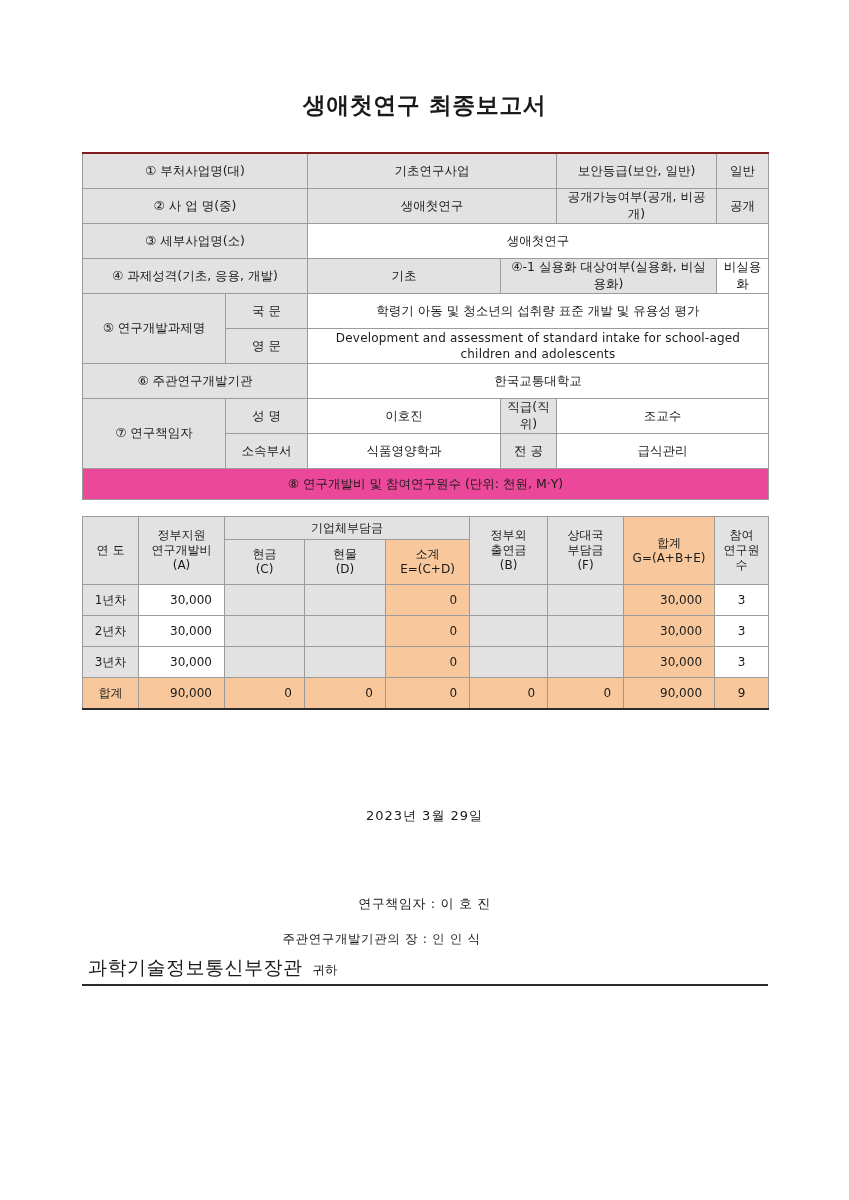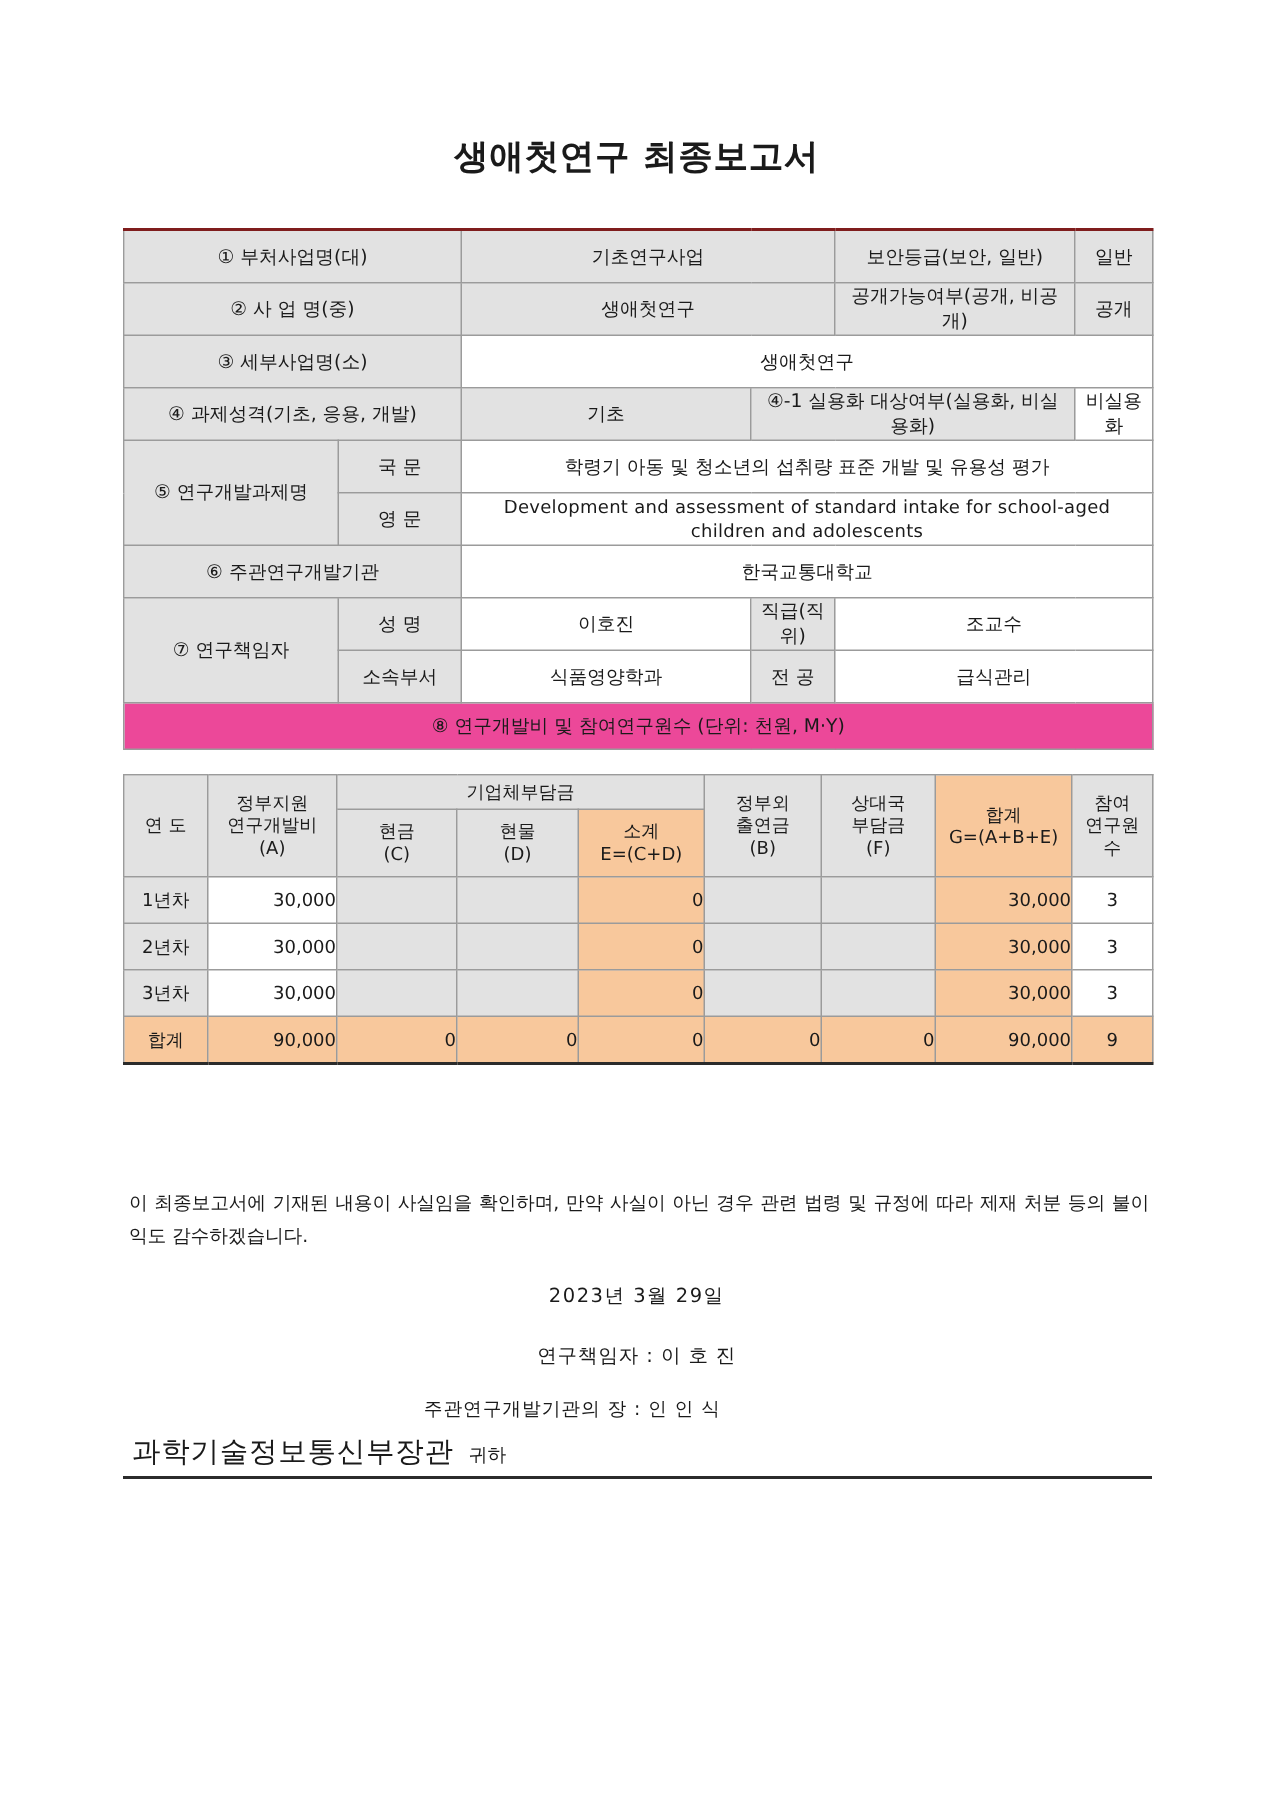--- a/index.html
+++ b/index.html
@@ -91,21 +91,21 @@
     border: 1px solid #9b9b9b;
     padding: 0 5px;
     text-align: center;
     vertical-align: middle;
     line-height: 1.25;
     height: 30px;
   }
   .budget-table tr.thick-bot > td { border-bottom: 2px solid #2b2b2b; }
   .budget-table td.num {
     text-align: right;
-    padding-right: 0;
+    padding-right: 12px;
   }
   .budget-table td.hdr { height: 22px; }
   .budget-table td.hdr-tall { height: 44px; }
 
   
   .period-table {
     position: absolute;
     left: 82px;
     top: 742px;
     width: 686px;
@@ -132,21 +132,21 @@
     font-size: 12.5px;
     line-height: 1.75;
     text-align: justify;
     letter-spacing: -0.1px;
   }
 
   
   .sig-date {
     position: absolute;
     left: 0;
-    top: 855px;
+    top: 807px;
     width: 849px;
     text-align: center;
     font-size: 13px;
     letter-spacing: 1px;
   }
   .sig-pi {
     position: absolute;
     left: 0;
     top: 895px;
     width: 849px;
@@ -367,21 +367,20 @@
         <td class="orange num">0</td>
         <td class="orange num">0</td>
         <td class="orange num">0</td>
         <td class="orange num">90,000</td>
         <td class="orange">9</td>
       </tr>
     </tbody>
   </table>
 
 
-  <div class="statement">이 최종보고서에 기재된 내용이 사실임을 확인하며, 만약 사실이 아닌 경우 관련 법령 및 규정에 따라 제재 처분 등의 불이익도 감수하겠습니다.</div>
 
   <div class="sig-date">2023년   3월   29일</div>
   <div class="sig-pi">연구책임자 :   이 호 진</div>
   <div class="sig-org">주관연구개발기관의 장 :  인 인 식</div>
 
   <div class="addressee">
     <span>과학기술정보통신부장관</span><span class="suffix">귀하</span>
   </div>
 
   <div class="bottom-rule"></div>

